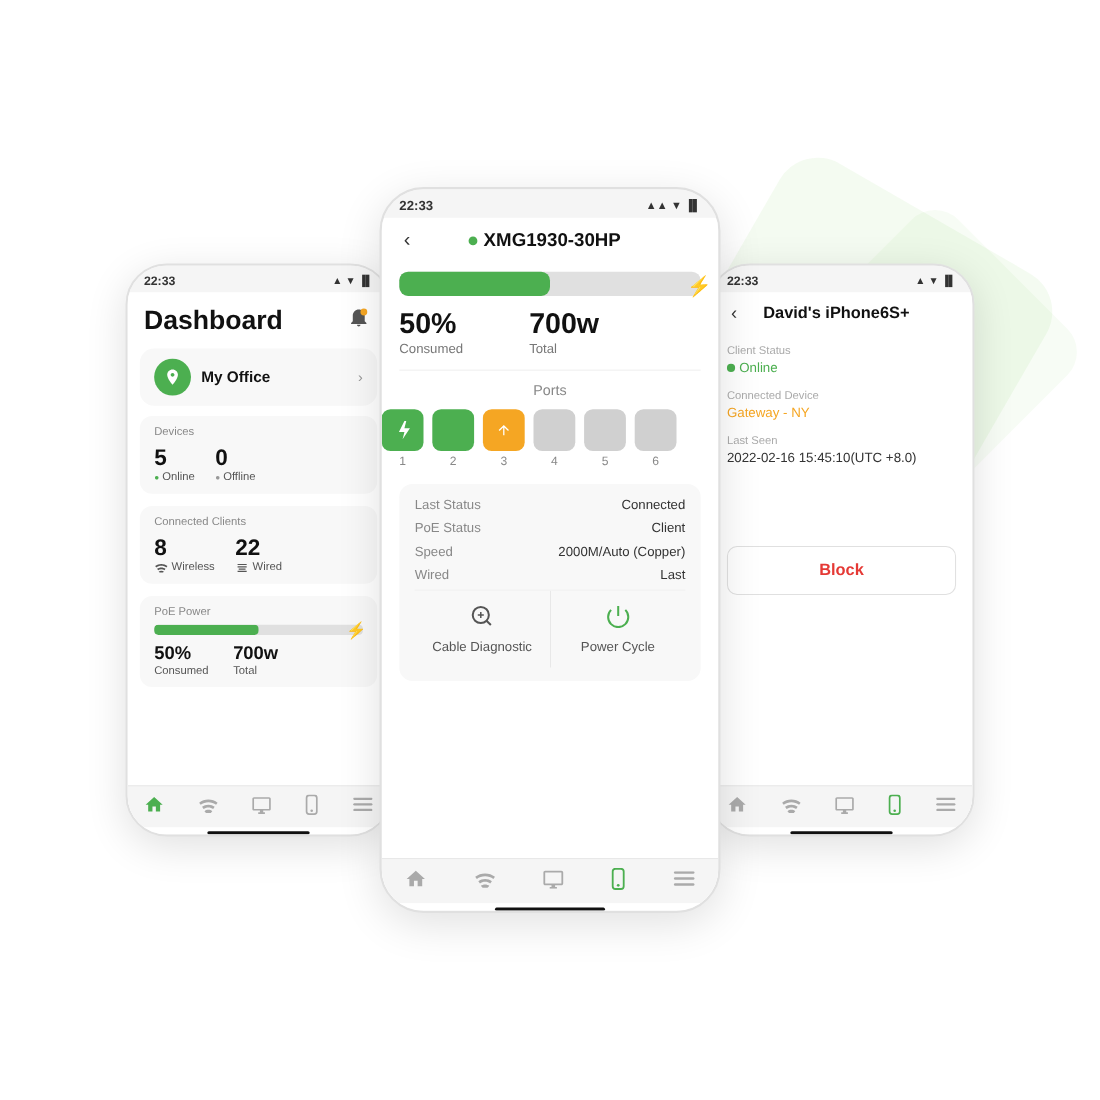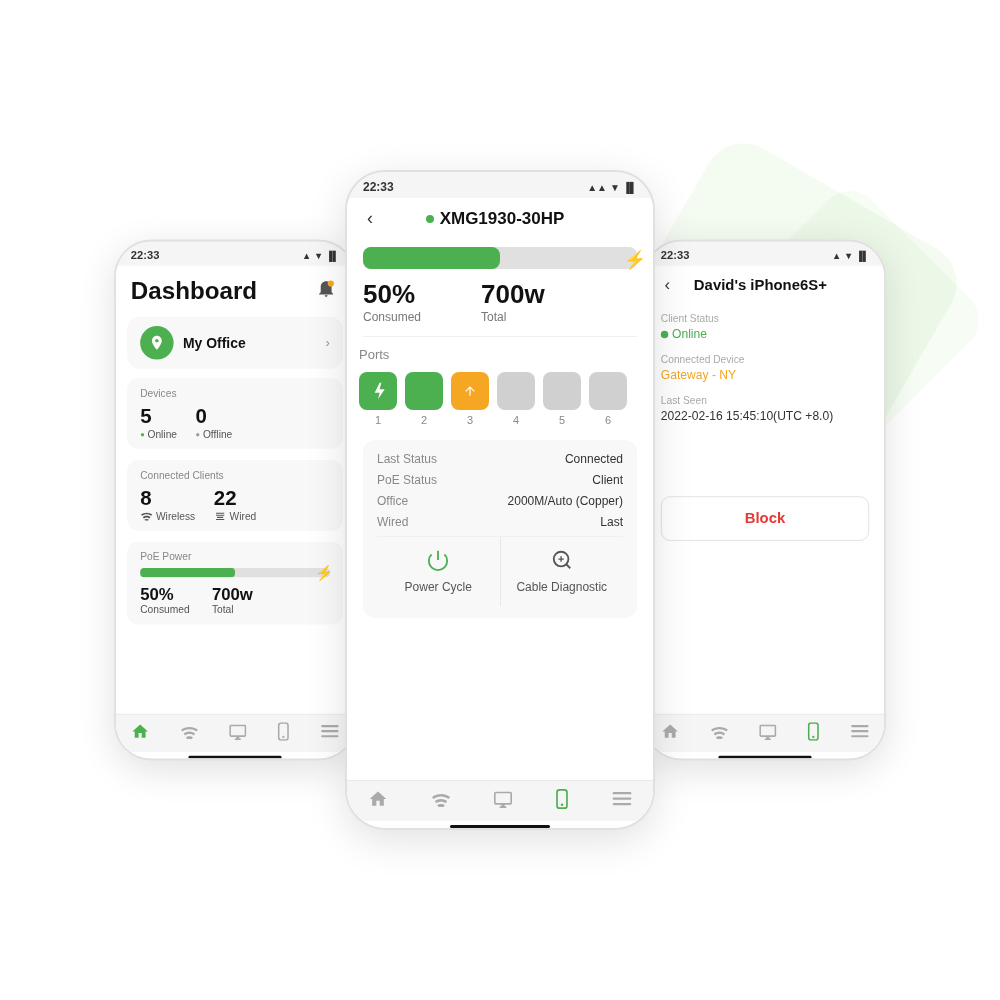--- a/index.html
+++ b/index.html
@@ -352,21 +352,22 @@
       color: #777;
     }
 
     .divider {
       height: 1px;
       background: #f0f0f0;
       margin: 0 16px;
     }
 
     .ports-section {
-      padding: 10px 12px;
+      padding: 10px 0;
+      text-align: center;
     }
 
     .ports-label {
       font-size: 13px;
       color: #888;
       margin-bottom: 10px;
     }
 
     .ports-row {
       display: flex;
@@ -753,48 +754,48 @@
       <div class="port-detail-card">
         <div class="port-detail-row">
           <span class="port-detail-label">Last Status</span>
           <span class="port-detail-value">Connected</span>
         </div>
         <div class="port-detail-row">
           <span class="port-detail-label">PoE Status</span>
           <span class="port-detail-value">Client</span>
         </div>
         <div class="port-detail-row">
-          <span class="port-detail-label">Office</span>
+          <span class="port-detail-label">Speed</span>
           <span class="port-detail-value">2000M/Auto (Copper)</span>
         </div>
         <div class="port-detail-row">
           <span class="port-detail-label">Wired</span>
           <span class="port-detail-value">Last</span>
         </div>
 
         <div class="action-row">
-          <button class="action-btn">
-            <span class="action-icon action-icon-green">
-              <svg width="22" height="22" viewBox="0 0 24 24" fill="none" stroke="#4caf50" stroke-width="2">
-                <path d="M12 2v10"></path>
-                  <path d="M19.07 5.93A10 10 0 1 1 4.93 5.93"></path>
-              </svg>
-            </span>
-            <span>Power Cycle</span>
-          </button>
           <button class="action-btn">
             <span class="action-icon">
               <svg width="22" height="22" viewBox="0 0 24 24" fill="none" stroke="#555" stroke-width="2">
                 <circle cx="11" cy="11" r="8"></circle>
                   <path d="M21 21l-4.35-4.35"></path>
                 <path d="M8 11h6M11 8v6" stroke="#555" stroke-width="1.5"></path>
               </svg>
             </span>
             <span>Cable Diagnostic</span>
           </button>
+          <button class="action-btn">
+            <span class="action-icon action-icon-green">
+              <svg width="22" height="22" viewBox="0 0 24 24" fill="none" stroke="#4caf50" stroke-width="2">
+                <path d="M12 2v10"></path>
+                  <path d="M19.07 5.93A10 10 0 1 1 4.93 5.93"></path>
+              </svg>
+            </span>
+            <span>Power Cycle</span>
+          </button>
         </div>
       </div>
 
       <div style="flex:1"></div>
 
       <div class="bottom-nav">
         <div class="nav-icon">
           <svg width="20" height="20" viewBox="0 0 24 24" fill="#aaa">
               <path d="M10 20v-6h4v6h5v-8h3L12 3 2 12h3v8z"></path>
             </svg>

